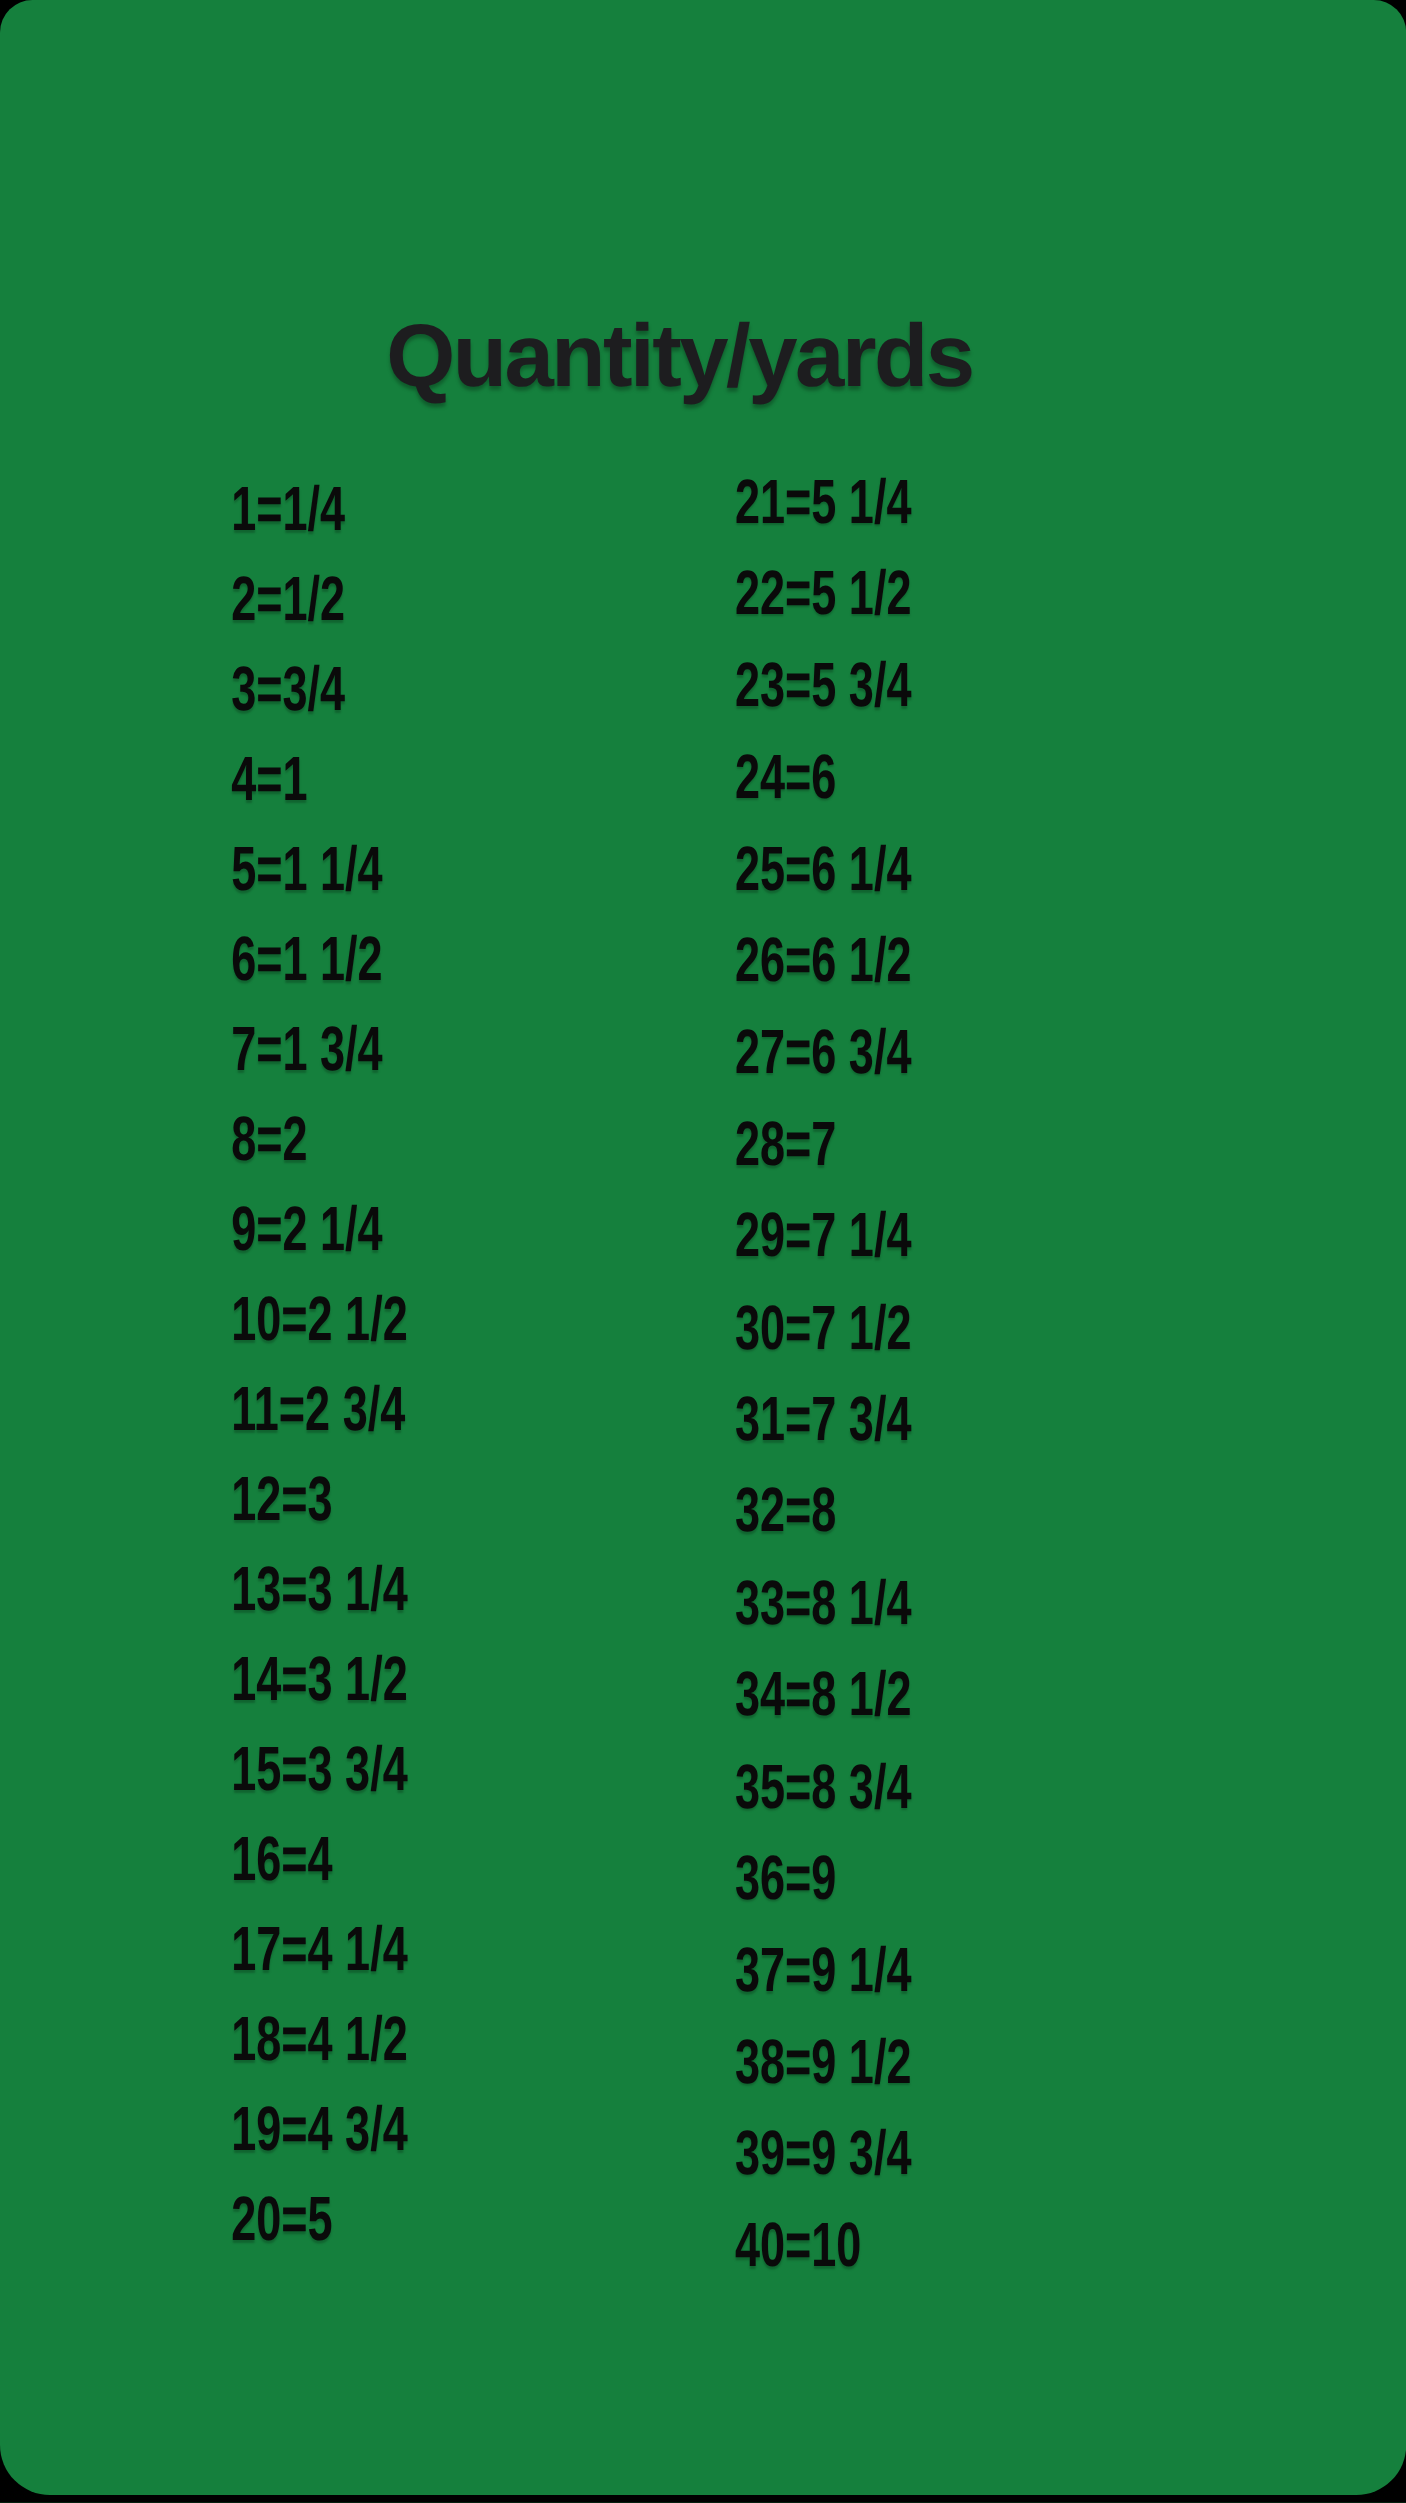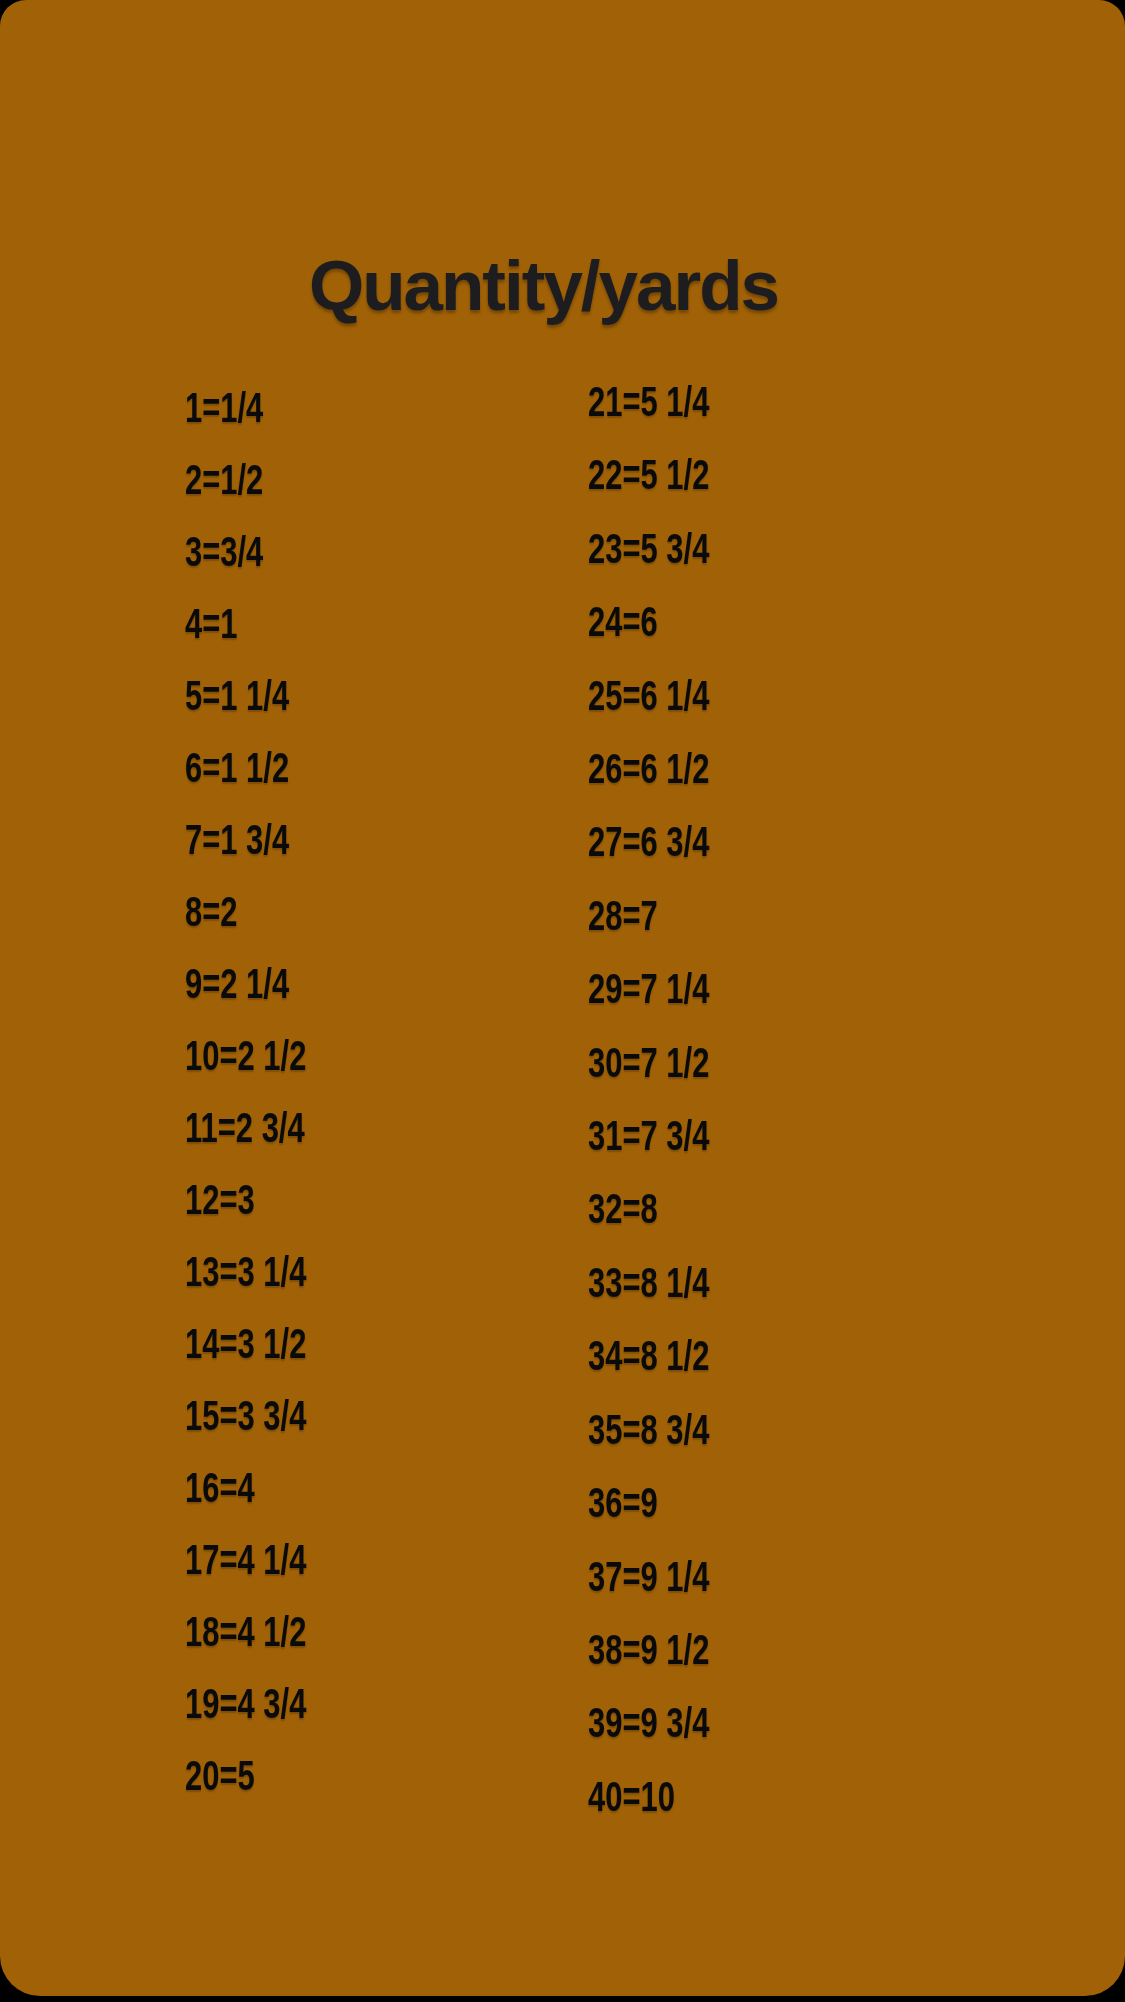--- a/index.html
+++ b/index.html
@@ -13,41 +13,41 @@
     height: 2002px;
     overflow: hidden;
     font-family: "Liberation Sans", sans-serif;
   }
   .card {
     position: absolute;
     left: 0;
     top: 0;
     width: 1125px;
     height: 1996px;
-    background: #a16207;
+    background: #15803d;
     border-radius: 26px 26px 40px 40px;
   }
   .title {
     position: absolute;
     top: 202px;
     left: 0;
     width: 100%;
     text-align: center;
     transform: translateX(-19px);
     font-size: 71px;
     font-weight: bold;
     letter-spacing: -2px;
     line-height: 1;
     color: #1d1d1f;
     text-shadow: 0 3px 3px rgba(0,0,0,0.28);
     white-space: nowrap;
   }
   .col {
     position: absolute;
-    font-size: 43px;
+    font-size: 50px;
     font-weight: bold;
     color: #0a0a0a;
   }
   .col-left {
     left: 185px;
     top: 371px;
     line-height: 72px;
   }
   .col-right {
     left: 588px;

